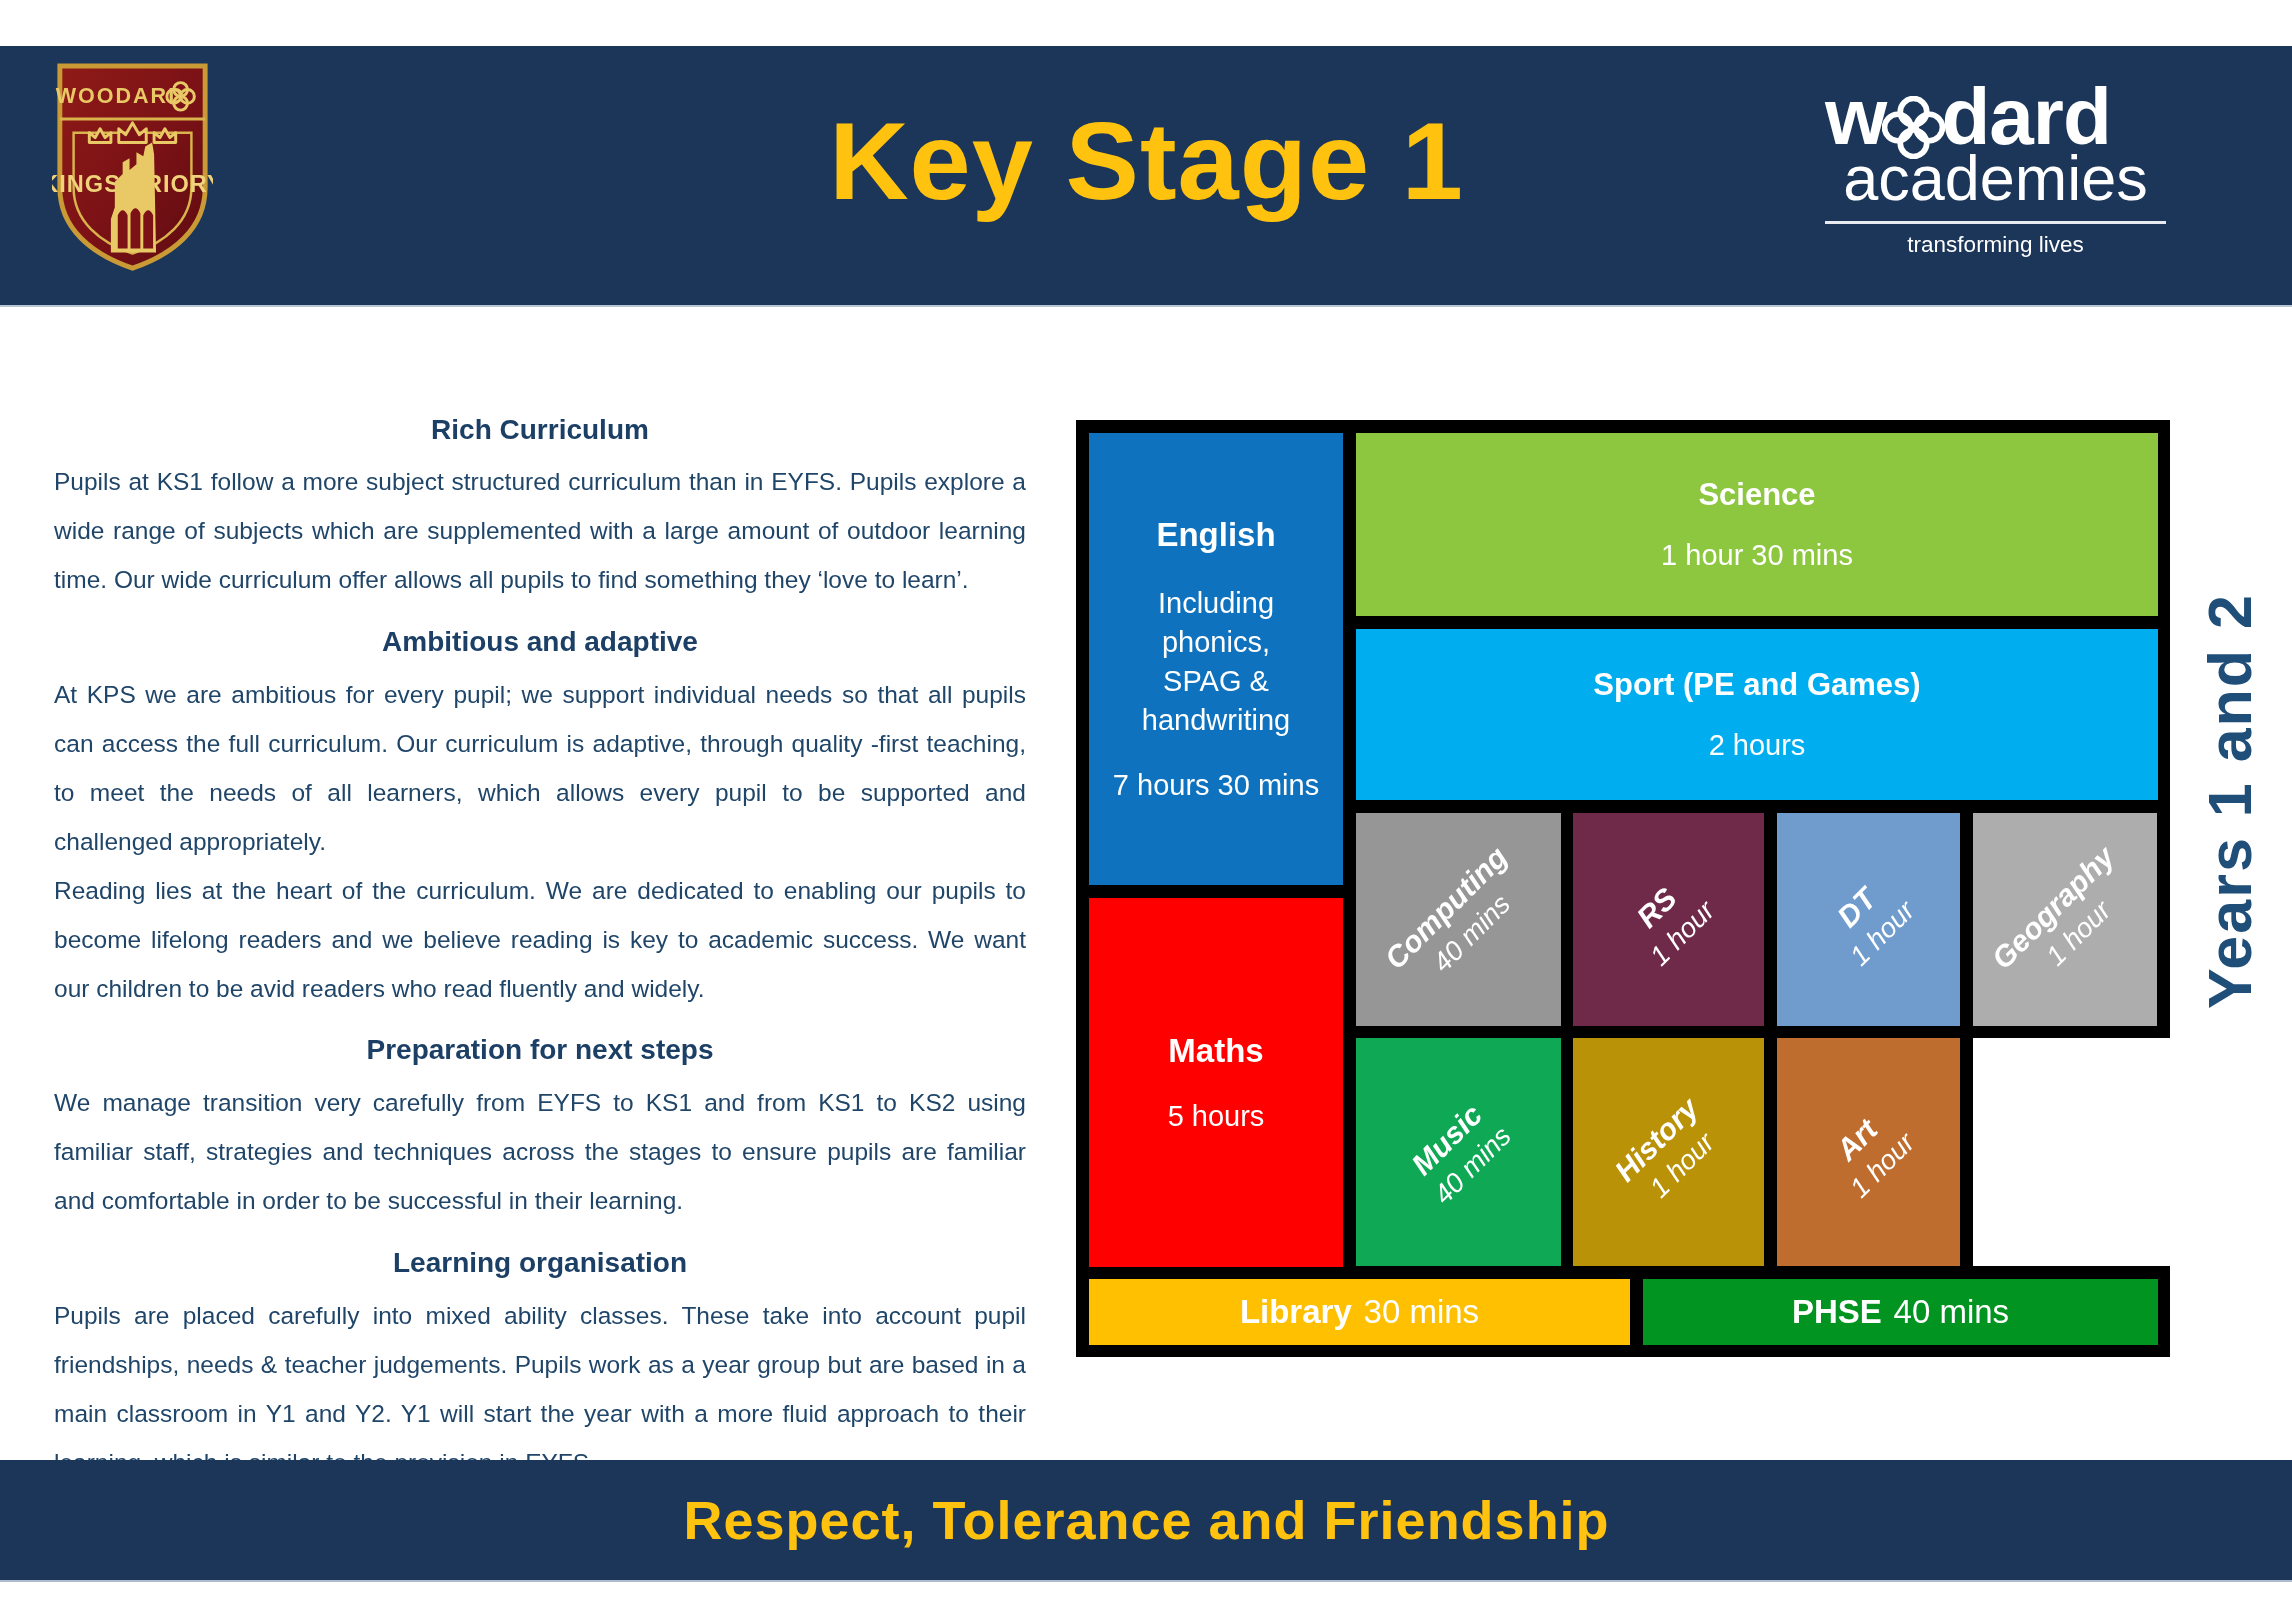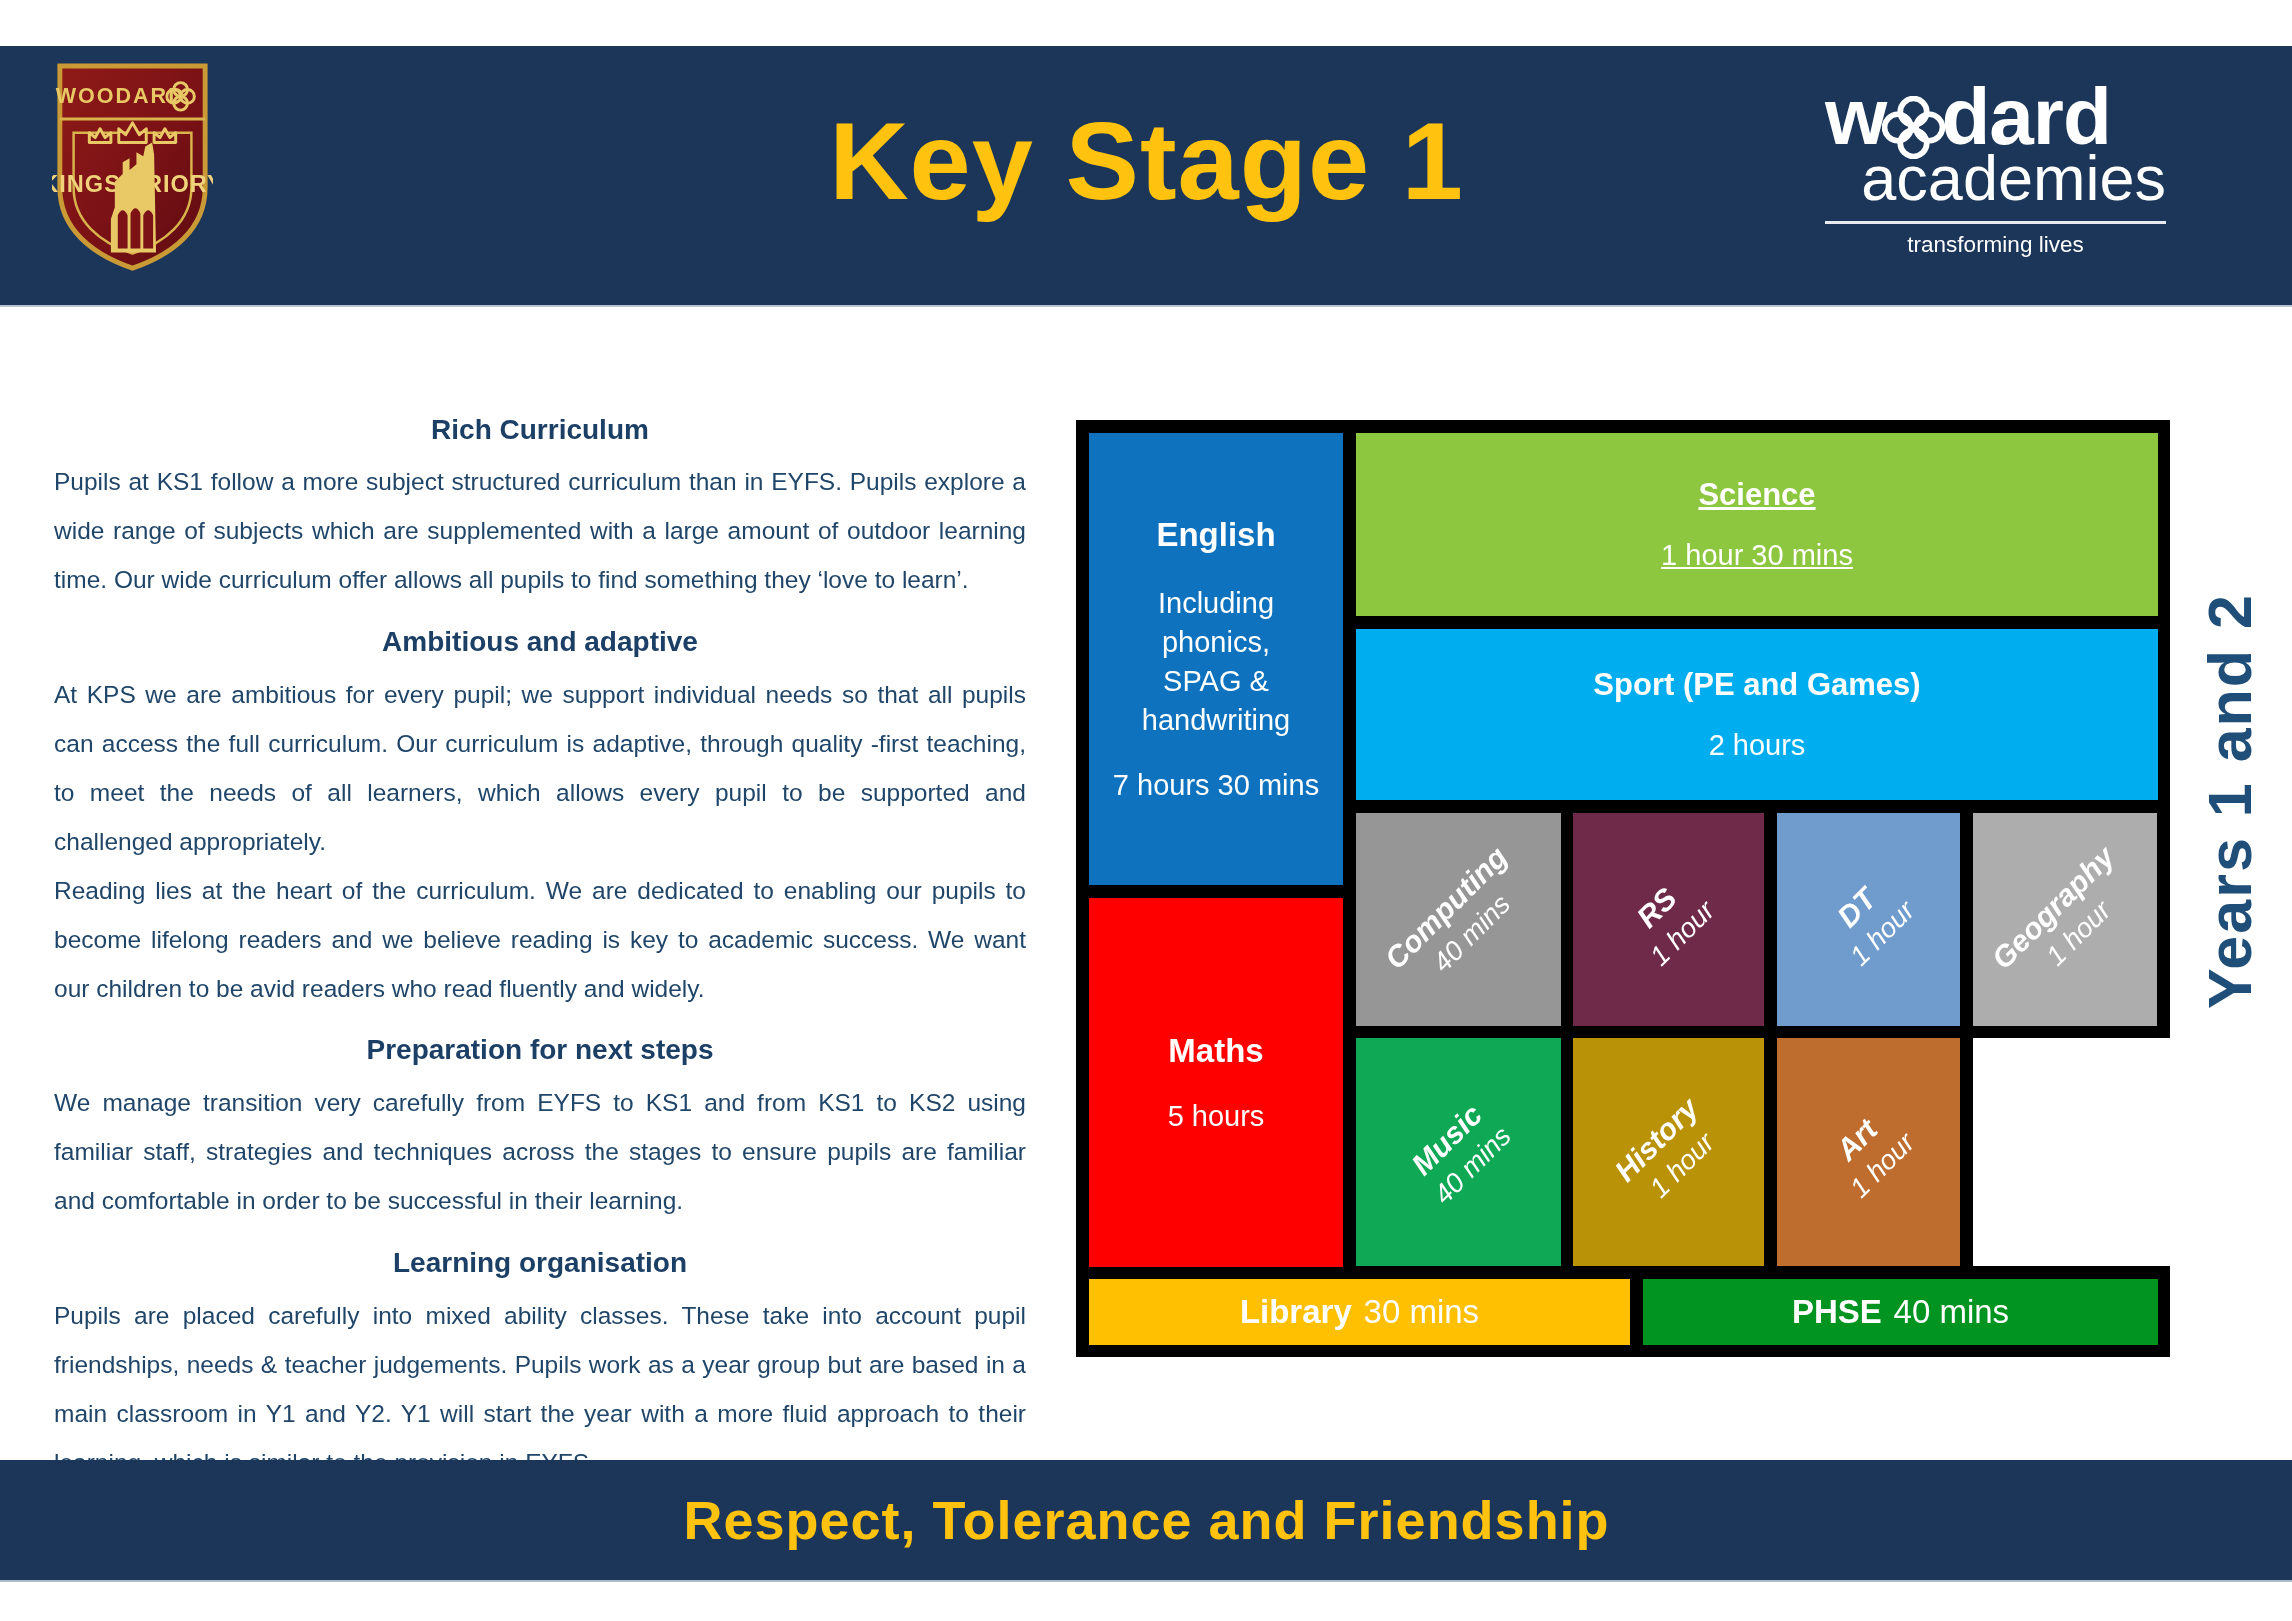--- a/index.html
+++ b/index.html
@@ -10,21 +10,21 @@
   .topbar{position:absolute;left:0;top:46px;width:2293px;height:259px;background:#1B3659;
           border-bottom:2.9px solid #B9C4D4;}
   .title{position:absolute;left:0;top:51px;width:2293px;text-align:center;
          color:#FFC20E;font-size:110px;font-weight:bold;letter-spacing:1px;}
   .crest{position:absolute;left:52px;top:13.7px;}
 
   .logo{position:absolute;left:1825px;top:35px;width:341px;color:#ffffff;}
   .brand{display:flex;align-items:flex-end;justify-content:flex-start;font-size:80px;
          font-weight:bold;line-height:0.9;letter-spacing:-1px;}
   .brand .clover{width:63px;height:63px;margin:0 -3.9px -5.9px -3.9px;}
-  .brand2{text-align:right;font-size:63px;font-weight:normal;letter-spacing:0;margin-top:-7.8px;line-height:1.05;}
+  .brand2{text-align:center;font-size:63px;font-weight:normal;letter-spacing:0;margin-top:-7.8px;line-height:1.05;}
   .logorule{height:2.9px;background:#E8ECF2;margin:9.8px 0 7.8px 0;}
   .tag1{text-align:center;font-size:24.5px;}
   .tag2{text-align:center;font-size:22.5px;margin-top:5.9px;}
 
   
   .article{position:absolute;left:54px;top:392px;width:972px;color:#1F4569;}
   .article h3{margin:21.6px 0 11.8px 0;text-align:center;font-size:28px;font-weight:bold;color:#1C3F66;}
   .article p{margin:0;text-align:justify;font-size:24.5px;line-height:49px;}
 
   
@@ -125,21 +125,21 @@
 
   <div class="gridbase"></div>
   <div class="notch"></div>
 
   <div class="blk gap30" style="left: 1089px; top: 433px; width: 254px; height: 452px; background: rgb(14, 114, 190);">
     <div class="nm">English</div>
     <div class="dt">Including phonics, SPAG &amp; handwriting</div>
     <div class="tm">7 hours 30 mins</div>
   </div>
 
-  <div class="blk gap26" style="left: 1356px; top: 433px; width: 802px; height: 183px; background: rgb(141, 198, 63); text-decoration: underline;">
+  <div class="blk gap26" style="left: 1356px; top: 433px; width: 802px; height: 183px; background: rgb(141, 198, 63);">
     <div class="nm2">Science</div>
     <div class="tm">1 hour 30 mins</div>
   </div>
 
   <div class="blk gap26" style="left: 1356px; top: 629px; width: 802px; height: 171px; background: rgb(0, 174, 239);">
     <div class="nm2">Sport (PE and Games)</div>
     <div class="tm">2 hours</div>
   </div>
 
   <div class="blk" style="left: 1356px; top: 813px; width: 205px; height: 213px; background: rgb(150, 150, 150);">

